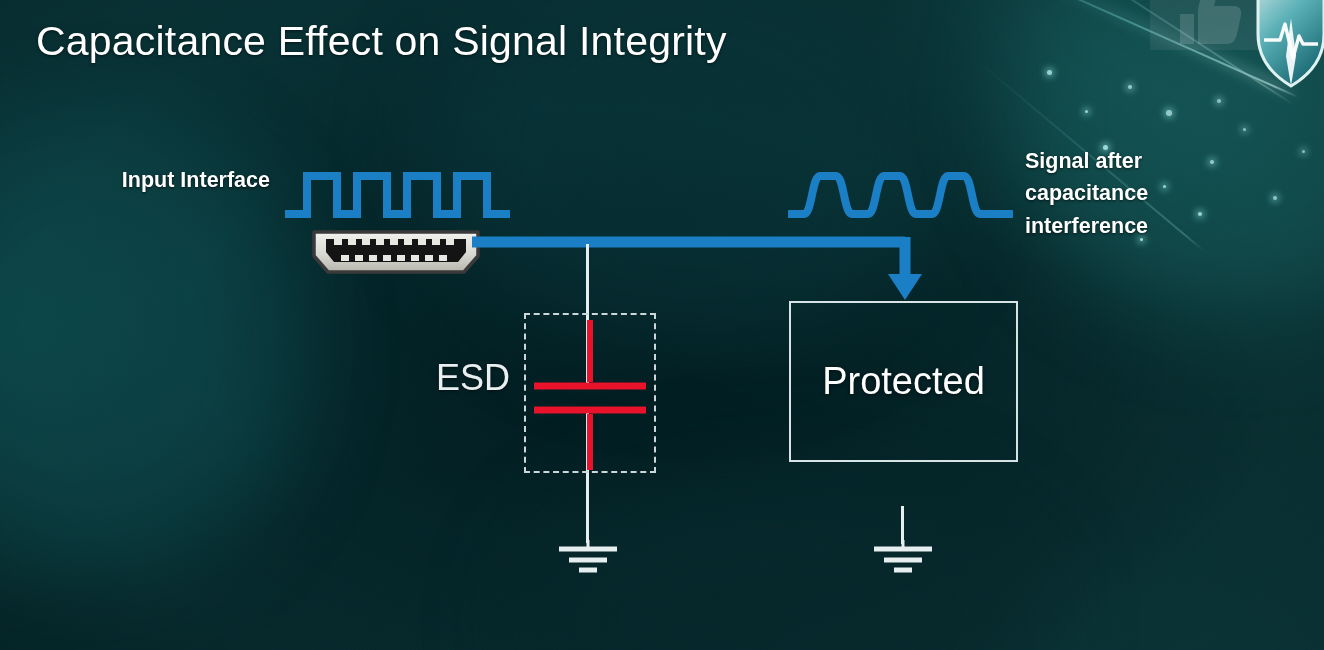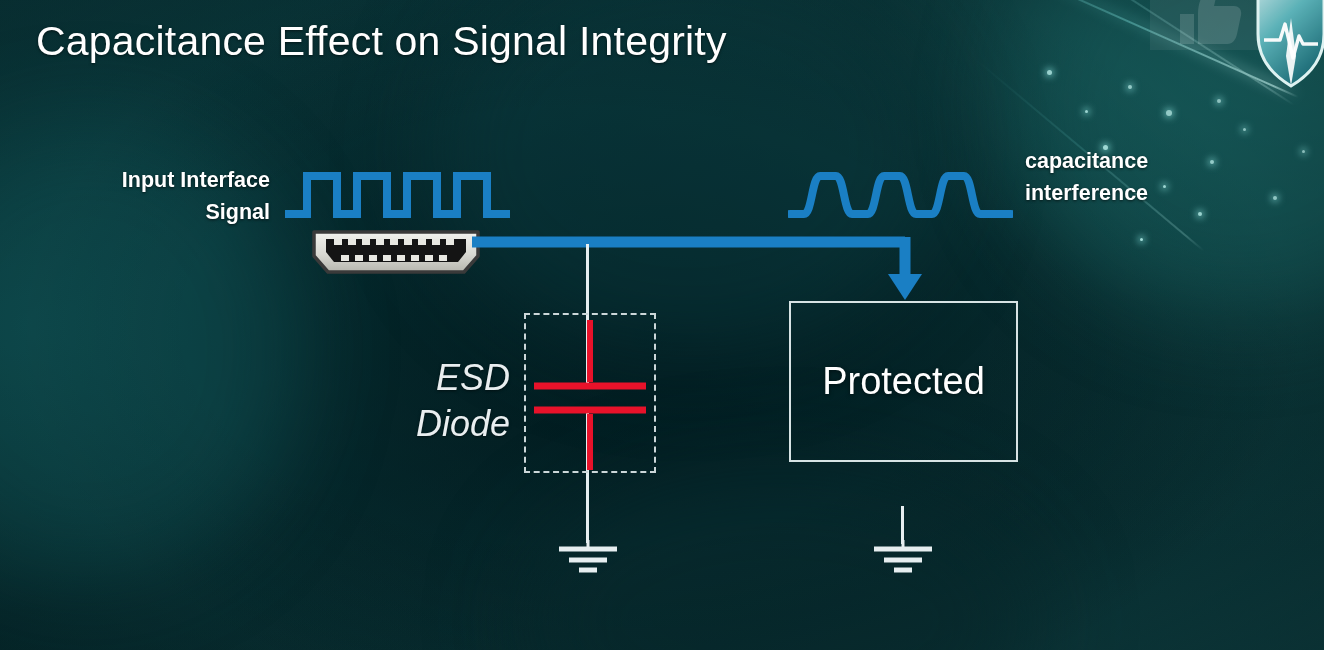--- a/index.html
+++ b/index.html
@@ -171,24 +171,24 @@
         <stop offset="100%" stop-color="#1d6d78"></stop>
       </linearGradient>
     </defs>
     <path d="M37 -14 L70 0 L70 40 C70 66 54 82 37 92 C20 82 4 66 4 40 L4 0 Z" fill="url(#shieldGrad)" stroke="#e9fbfa" stroke-width="3" opacity="0.95"></path>
     <path d="M10 46 h16 l5 -16 l8 34 l6 -22 l4 8 h15" fill="none" stroke="#ffffff" stroke-width="3.4" stroke-linejoin="round" opacity="0.95"></path>
     <path d="M37 24 L42 62 L37 92 L32 62 Z" fill="#ffffff" opacity="0.9"></path>
   </svg>
 
   <div class="lbl-bold lbl-left" style="left:30px; top:164px; width:240px;">
     <div>Input Interface</div>
-    <div>Signal</div>
   </div>
 
   <div class="lbl-bold" style="left:1025px; top:145px; width:210px;">
+    <div>Signal after</div>
     <div>capacitance</div>
     <div>interference</div>
   </div>
 
   <svg class="wave" style="left:285px; top:168px; width:225px; height:52px;" viewBox="0 0 225 52">
     <path d="M2 46 H22 V8 H52 V46 H72 V8 H102 V46 H122 V8 H152 V46 H172 V8 H202 V46 H223" fill="none" stroke="#1a7fc4" stroke-width="8" stroke-linecap="square" stroke-linejoin="miter"></path>
   </svg>
 
   <svg class="wave" style="left:788px; top:168px; width:225px; height:52px;" viewBox="0 0 225 52">
     <path d="M2 46 H16 C24 46 24 8 32 8 H48 C56 8 56 46 64 46 H80 C88 46 88 8 96 8 H112
@@ -240,23 +240,22 @@
 
   <div class="dashed-box" style="left:524px; top:313px; width:132px; height:160px;"></div>
 
   <svg style="position:absolute; left:524px; top:320px; width:132px; height:150px;" viewBox="0 0 132 150">
     <path d="M66 0 V62" stroke="#e8122a" stroke-width="6" fill="none"></path>
     <path d="M10 66 H122" stroke="#e8122a" stroke-width="7" fill="none"></path>
     <path d="M10 90 H122" stroke="#e8122a" stroke-width="7" fill="none"></path>
     <path d="M66 94 V150" stroke="#e8122a" stroke-width="6" fill="none"></path>
   </svg>
 
-  <div class="lbl-thin" style="left:370px; top:355px; width:140px;font-style:italic;">
+  <div class="lbl-thin" style="left:370px; top:355px; width:140px;">
     <div>ESD</div>
-    <div>Diode</div>
   </div>
 
   <div class="pc-box" style="left:789px; top:301px; width:229px; height:161px;">
     <span>Protected</span>
   </div>
 
   <svg style="position:absolute; left:553px; top:540px; width:70px; height:34px;" viewBox="0 0 70 34">
     <path d="M35 0 V8" stroke="#e6eef0" stroke-width="3" fill="none"></path>
     <path d="M6 9 H64" stroke="#e6eef0" stroke-width="5" fill="none"></path>
     <path d="M16 20 H54" stroke="#e6eef0" stroke-width="5" fill="none"></path>

